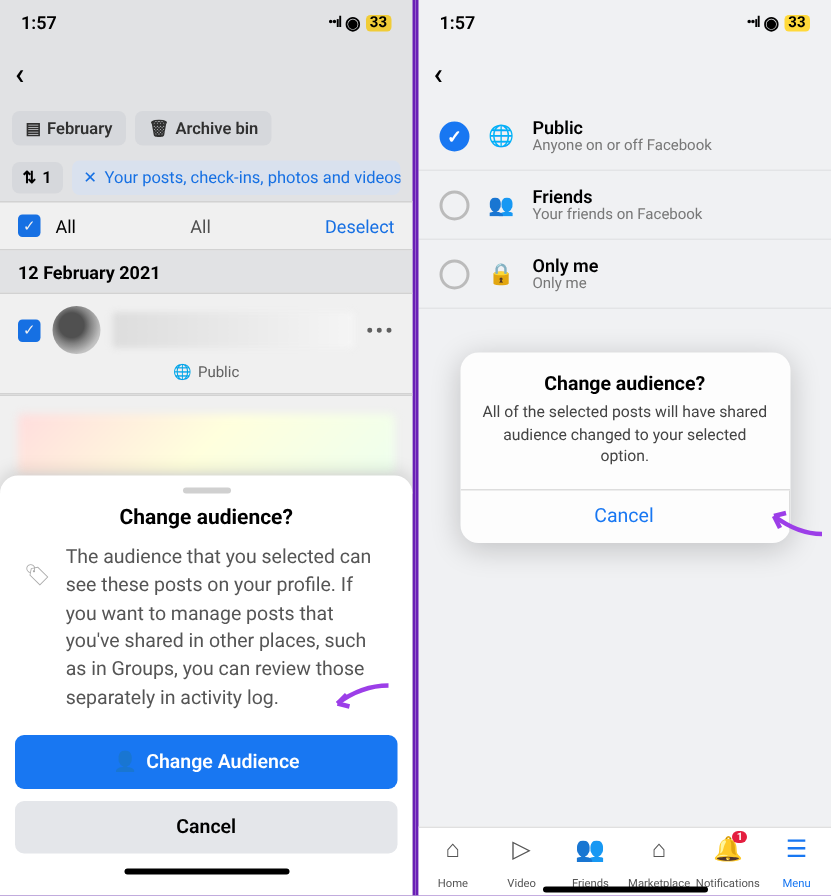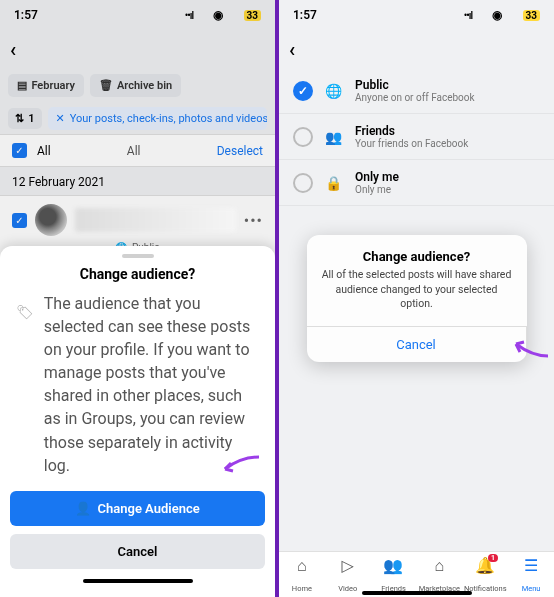--- a/index.html
+++ b/index.html
@@ -1,51 +1,51 @@
 <!DOCTYPE html>
 <html><head>
 <meta charset="utf-8">
 <style>
 * { margin: 0; padding: 0; box-sizing: border-box; font-family: -apple-system, BlinkMacSystemFont, "Segoe UI", Roboto, Helvetica, Arial, sans-serif; }
 body { width: 554px; height: 597px; display: flex; background: #6a1fb5; }
 .phone { flex: 1; background: #f0f1f3; position: relative; overflow: hidden; }
 .phone.left { border-right: 2px solid #6a1fb5; }
 .phone.right { border-left: 2px solid #6a1fb5; }
 .statusbar { height: 30px; display: flex; justify-content: space-between; align-items: center; padding: 0 14px; font-size: 12px; font-weight: 600; color: #000; }
-.sb-right { display: flex; align-items: center; gap: 20px; }
+.sb-right { display: flex; align-items: center; gap: 3px; }
 .sb-sig { font-size: 10px; letter-spacing: -1px; }
 .sb-batt { background: #ffd93b; border-radius: 3px; padding: 0 3px; font-size: 10px; font-weight: 700; }
 .header { height: 38px; display: flex; align-items: center; padding: 0 10px; position: relative; }
 .back { font-size: 20px; font-weight: 600; color: #000; }
 .header-title { position: absolute; left: 0; right: 0; text-align: center; font-size: 14px; font-weight: 600; color: #000; }
 .toolbar { display: flex; gap: 6px; padding: 6px 8px; }
 .tb-btn { background: #e4e6ea; border-radius: 5px; padding: 5px 9px; font-size: 11px; font-weight: 600; color: #333; display: flex; align-items: center; gap: 4px; }
 .tb-icon { font-size: 11px; }
 .filterrow { display: flex; gap: 6px; padding: 4px 8px; align-items: center; }
 .filter-ct { background: #e4e6ea; border-radius: 5px; padding: 4px 7px; font-size: 11px; font-weight: 600; display: flex; align-items: center; gap: 4px; }
 .filter-chip { background: #e7f0fd; border-radius: 5px; padding: 5px 8px; font-size: 11px; color: #1877f2; display: flex; align-items: center; gap: 5px; flex: 1; white-space: nowrap; overflow: hidden; }
 .selectrow { display: flex; align-items: center; padding: 8px 12px; background: #fff; border-top: 1px solid #e0e0e0; border-bottom: 1px solid #e0e0e0; }
 .chk { width: 15px; height: 15px; background: #1877f2; border-radius: 3px; display: flex; align-items: center; justify-content: center; color: #fff; font-size: 10px; }
 .sel-all { font-size: 12px; margin-left: 10px; }
 .sel-mid { flex: 1; text-align: center; font-size: 12px; color: #555; }
 .sel-de { font-size: 12px; color: #1877f2; }
-.datehdr { padding: 8px 12px 6px; font-size: 12px; font-weight: 400; color: #000; background: #f0f1f3; }
+.datehdr { padding: 8px 12px 6px; font-size: 12px; font-weight: 700; color: #000; background: #f0f1f3; }
 .post { background: #fff; border-top: 1px solid #e0e0e0; border-bottom: 1px solid #e0e0e0; padding: 8px 0; }
 .post-top { display: flex; align-items: center; padding: 0 12px; gap: 8px; }
 .avatar { width: 32px; height: 32px; border-radius: 50%; background: radial-gradient(circle at 40% 40%, #555 30%, #888 45%, #ccc 70%, #eee); }
 .blur { flex: 1; height: 24px; background: linear-gradient(90deg, #ddd, #f5f5f5); border-radius: 2px; filter: blur(2px); }
 .dots { color: #666; font-size: 16px; letter-spacing: 1px; }
 .post-aud { text-align: center; font-size: 10px; color: #666; padding-top: 6px; display: flex; align-items: center; justify-content: center; gap: 4px; }
 .blur2 { height: 40px; margin: 4px 12px; background: linear-gradient(135deg, #fdd, #ffd, #efe); border-radius: 3px; filter: blur(3px); }
 .sheet { position: absolute; bottom: 0; left: 0; right: 0; background: #fff; border-radius: 12px 12px 0 0; padding: 8px 10px 14px; box-shadow: 0 -2px 12px rgba(0,0,0,.15); }
 .grab { width: 32px; height: 4px; background: #d0d0d0; border-radius: 2px; margin: 0 auto 8px; }
 .sheet-title { text-align: center; font-size: 14px; font-weight: 700; margin-bottom: 10px; }
 .sheet-body { display: flex; gap: 10px; padding: 0 6px 14px; align-items: flex-start; }
 .tag-ic { color: #aaa; font-size: 14px; margin-top: 12px; }
-.sheet-txt { font-size: 16px; color: #555; line-height: 1.45; }
+.sheet-txt { font-size: 13px; color: #555; line-height: 1.45; }
 .btn-primary { background: #1877f2; color: #fff; border-radius: 6px; padding: 10px; text-align: center; font-size: 13px; font-weight: 600; margin-bottom: 8px; display: flex; align-items: center; justify-content: center; gap: 6px; }
 .btn-secondary { background: #e4e6ea; color: #000; border-radius: 6px; padding: 10px; text-align: center; font-size: 13px; font-weight: 600; }
 .homebar { width: 110px; height: 4px; background: #000; border-radius: 2px; margin: 10px auto 0; }
 .overlay-dim { position: absolute; inset: 0; background: rgba(0,0,0,.06); pointer-events: none; }
 
 .priv-row { display: flex; align-items: center; gap: 10px; padding: 10px 14px; border-bottom: 1px solid rgba(0,0,0,.05); }
 .radio { width: 20px; height: 20px; border-radius: 50%; border: 2px solid #bbb; flex-shrink: 0; }
 .radio.on { background: #1877f2; border-color: #1877f2; display: flex; align-items: center; justify-content: center; }
 .radio.on::after { content: "✓"; color: #fff; font-size: 12px; font-weight: 700; }
 .priv-ic { width: 22px; text-align: center; color: #555; font-size: 14px; }

